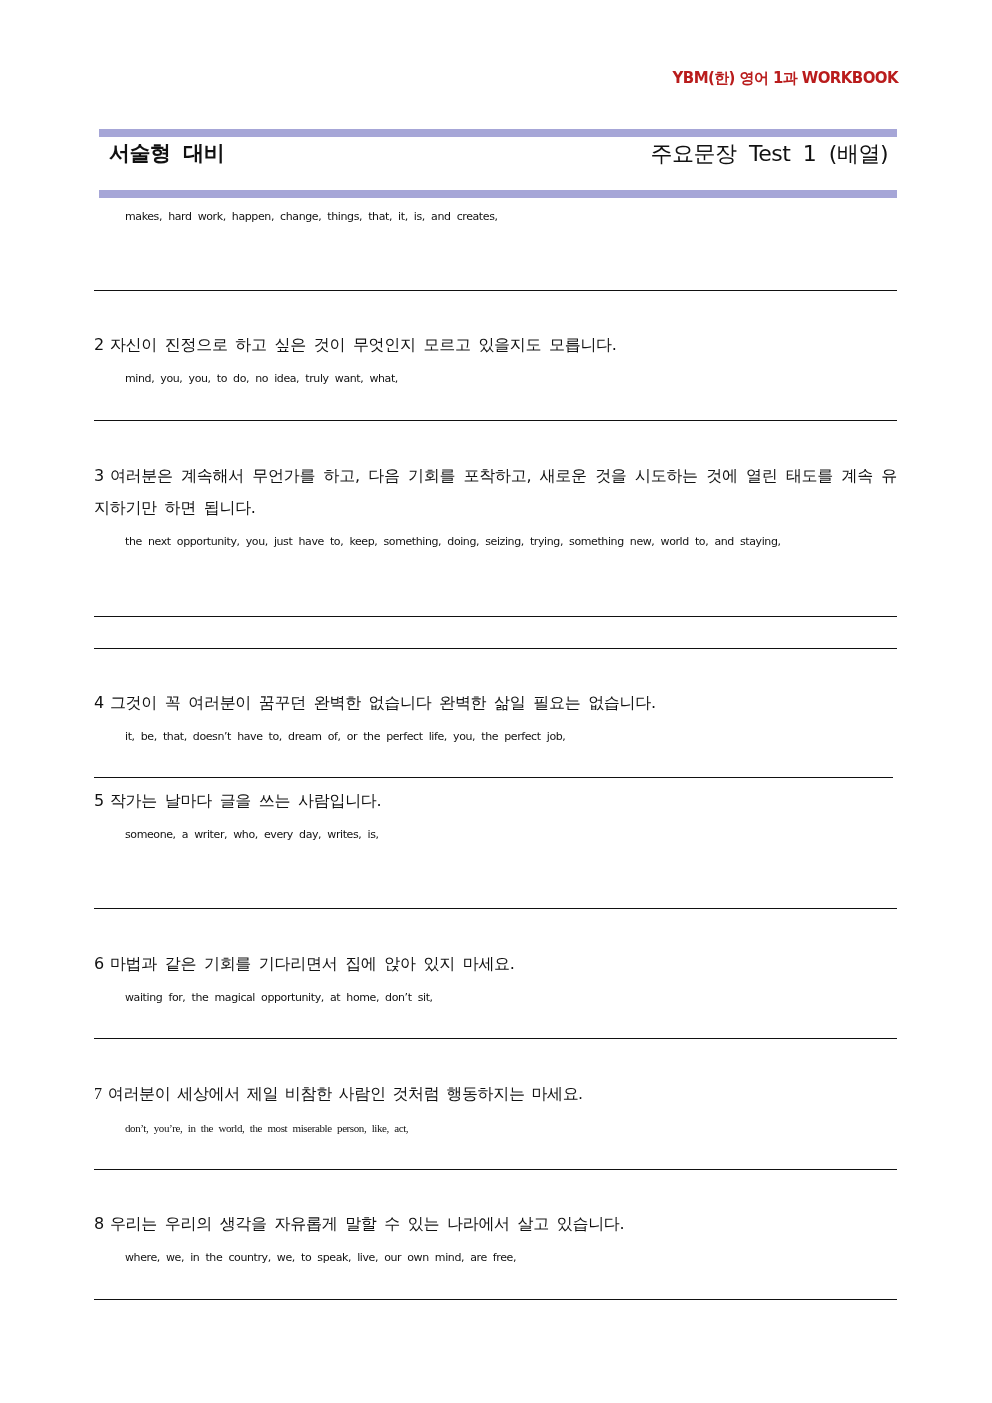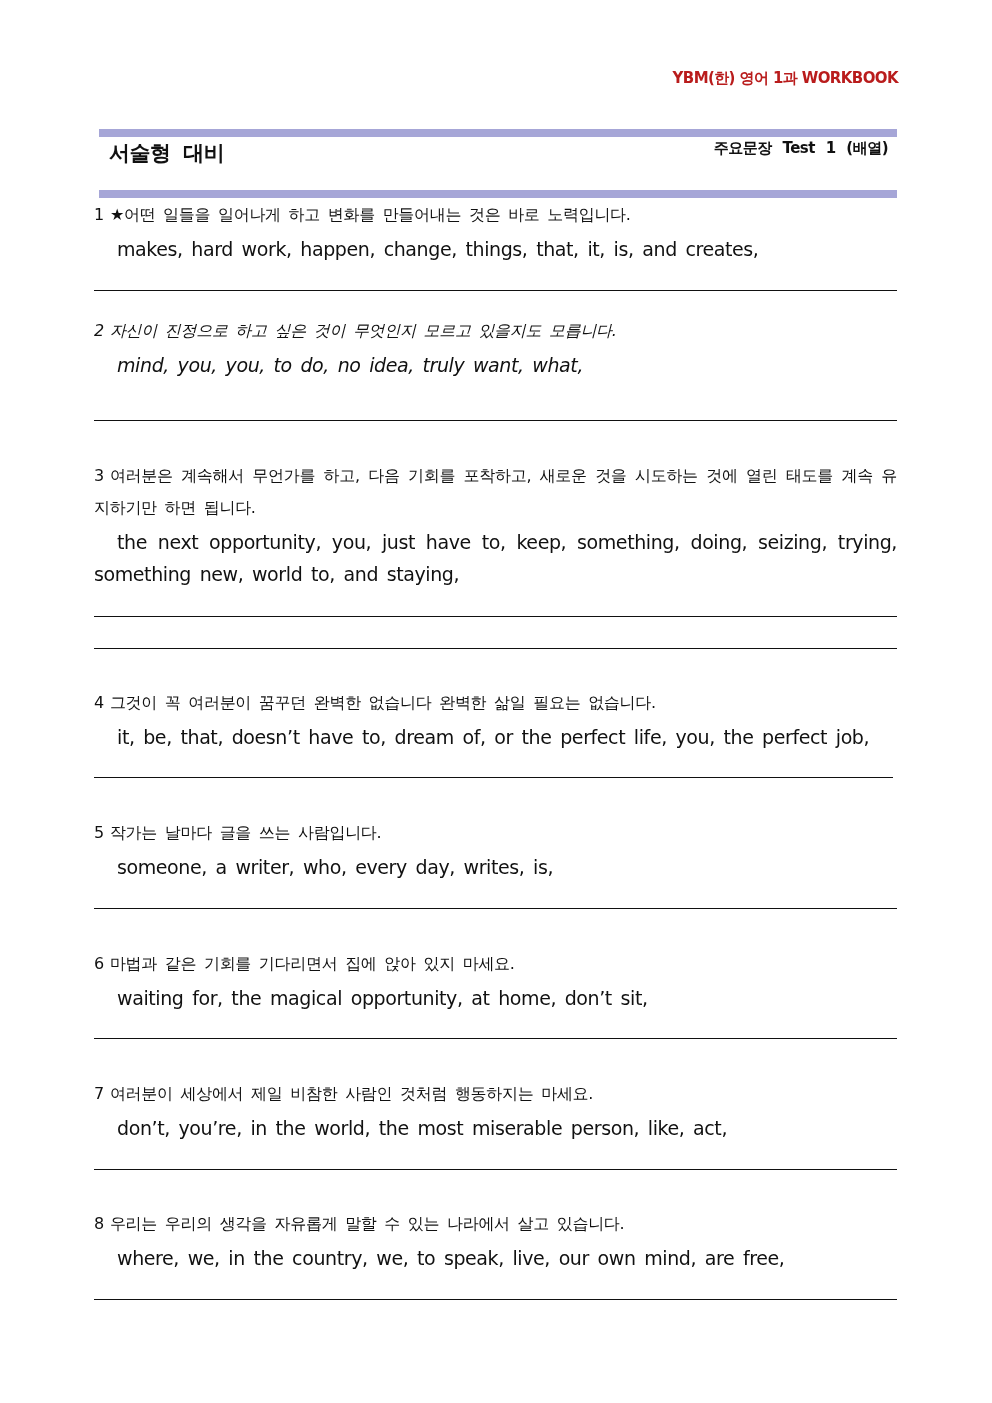--- a/index.html
+++ b/index.html
@@ -20,87 +20,86 @@
     position: absolute; left: 0; width: 100%; height: 8px; background: #a6a6d7;
   }
   .header-bar.top { top: 0; }
   .header-bar.bottom { bottom: 0; }
   .header-left {
     position: absolute; left: 10px; top: 10px;
     font-size: 21px; font-weight: bold; letter-spacing: -0.5px; word-spacing: 6px;
   }
   .header-right {
     position: absolute; right: 9px; top: 10px;
-    font-size: 15px; font-weight: bold; letter-spacing: -0.5px; word-spacing: 6px;
+    font-size: 22px; font-weight: normal; letter-spacing: -0.5px; word-spacing: 6px;
   }
   .item { position: absolute; left: 94px; width: 803px; }
   .q {
     font-size: 16px; line-height: 32px; letter-spacing: -0.3px; word-spacing: 3px;
     text-align: justify; margin: 0;
   }
   .q .num { margin-right: 6px; }
   .hint {
-    font-size: 19px; line-height: 32px; letter-spacing: -0.4px; word-spacing: 3px;
-    margin: 0; text-indent: 23px; text-align: justify;
+    font-size: 11px; line-height: 32px; letter-spacing: -0.4px; word-spacing: 3px;
+    margin: 8px; text-indent: 23px; text-align: justify;
   }
   .answer-line {
     position: absolute; left: 94px; width: 803px; height: 0;
     border-top: 1.3px solid #111;
   }
 </style>
 </head>
 <body>
 
 <div class="top-label">YBM(한) 영어 1과 WORKBOOK</div>
 
 <div class="header-box">
   <div class="header-bar top"></div>
   <div class="header-left">서술형 대비</div>
   <div class="header-right">주요문장 Test 1 (배열)</div>
   <div class="header-bar bottom"></div>
 </div>
 
 <div class="item" style="top:199px;">
-  <p class="q"><span class="num">1</span><span>★어떤 일들을 일어나게 하고 변화를 만들어내는 것은 바로 노력입니다.</span></p>
   <p class="hint" style="margin-top:2px;">makes, hard work, happen, change, things, that, it, is, and creates,</p>
 </div>
 <div class="answer-line" style="top:290px;"></div>
 
-<div class="item" style="top:315px;font-style:italic;">
+<div class="item" style="top:329px;">
   <p class="q"><span class="num">2</span><span>자신이 진정으로 하고 싶은 것이 무엇인지 모르고 있을지도 모릅니다.</span></p>
   <p class="hint" style="margin-top:2px;">mind, you, you, to do, no idea, truly want, what,</p>
 </div>
 <div class="answer-line" style="top:420px;"></div>
 
 <div class="item" style="top:460px;">
   <p class="q"><span class="num">3</span><span>여러분은 계속해서 무언가를 하고, 다음 기회를 포착하고, 새로운 것을 시도하는 것에 열린 태도를 계속 유지하기만 하면 됩니다.</span></p>
   <p class="hint" style="margin-top:2px;">the next opportunity, you, just have to, keep, something, doing, seizing, trying, something new, world to, and staying,</p>
 </div>
 <div class="answer-line" style="top:616px;"></div>
 <div class="answer-line" style="top:648px;"></div>
 
 <div class="item" style="top:687px;">
   <p class="q"><span class="num">4</span><span>그것이 꼭 여러분이 꿈꾸던 완벽한 없습니다 완벽한 삶일 필요는 없습니다.</span></p>
   <p class="hint" style="margin-top:2px;">it, be, that, doesn’t have to, dream of, or the perfect life, you, the perfect job,</p>
 </div>
 <div class="answer-line" style="top:777px; width:799px;"></div>
 
-<div class="item" style="top:817px;">
+<div class="item" style="top:785px;">
   <p class="q"><span class="num">5</span><span>작가는 날마다 글을 쓰는 사람입니다.</span></p>
   <p class="hint" style="margin-top:2px;">someone, a writer, who, every day, writes, is,</p>
 </div>
 <div class="answer-line" style="top:908px;"></div>
 
 <div class="item" style="top:948px;">
   <p class="q"><span class="num">6</span><span>마법과 같은 기회를 기다리면서 집에 앉아 있지 마세요.</span></p>
   <p class="hint" style="margin-top:2px;">waiting for, the magical opportunity, at home, don’t sit,</p>
 </div>
 <div class="answer-line" style="top:1038px;"></div>
 
-<div class="item" style="top:1078px;">
+<div class="item" style="top:1078px;font-family:Liberation Serif, serif;">
   <p class="q"><span class="num">7</span><span>여러분이 세상에서 제일 비참한 사람인 것처럼 행동하지는 마세요.</span></p>
   <p class="hint" style="margin-top:2px;">don’t, you’re, in the world, the most miserable person, like, act,</p>
 </div>
 <div class="answer-line" style="top:1169px;"></div>
 
 <div class="item" style="top:1208px;">
   <p class="q"><span class="num">8</span><span>우리는 우리의 생각을 자유롭게 말할 수 있는 나라에서 살고 있습니다.</span></p>
   <p class="hint" style="margin-top:2px;">where, we, in the country, we, to speak, live, our own mind, are free,</p>
 </div>
 <div class="answer-line" style="top:1299px;"></div>

